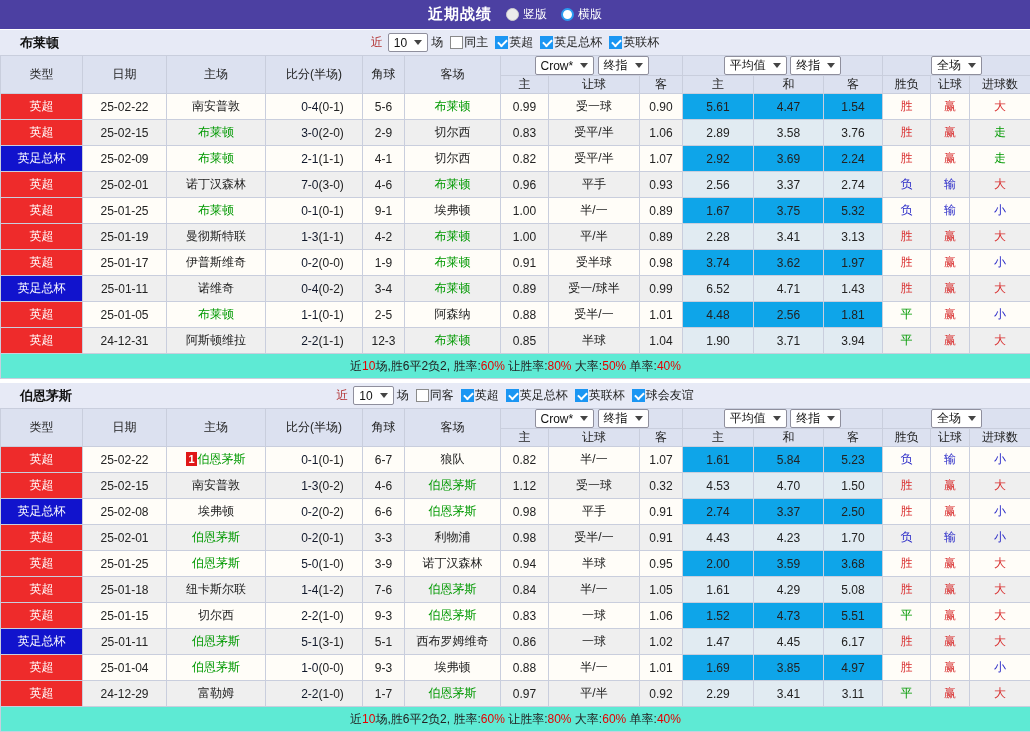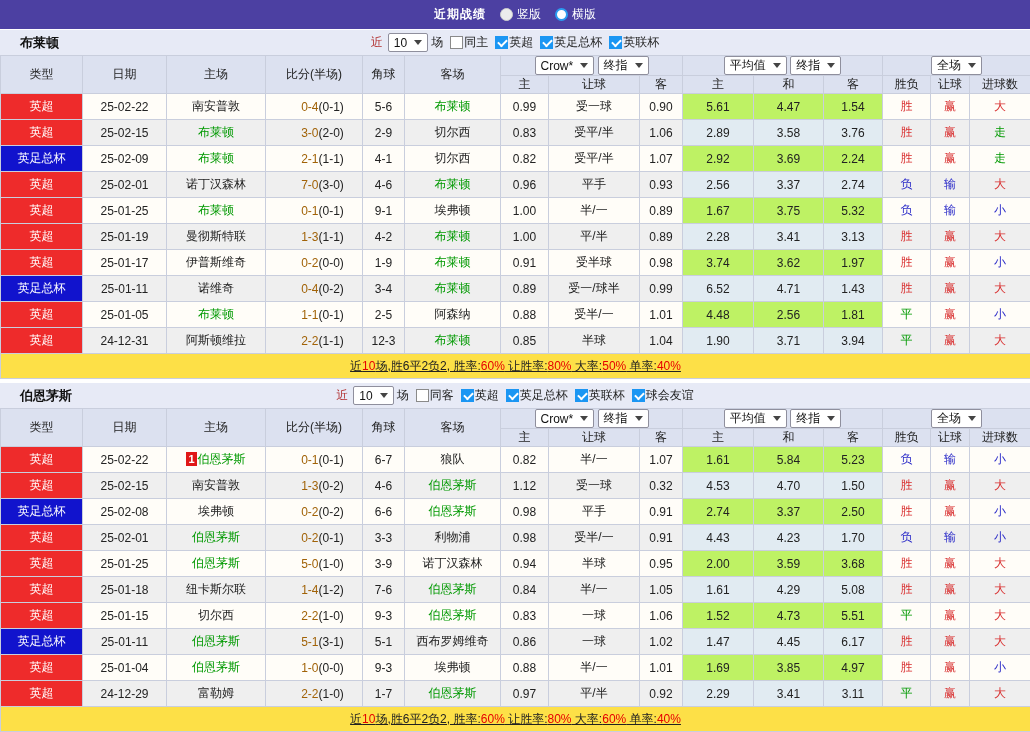--- a/index.html
+++ b/index.html
@@ -1,21 +1,21 @@
 <!DOCTYPE html>
 <html><head>
 <meta charset="utf-8">
 <style>
   html,body{margin:0;padding:0;background:#fff;}
   *{box-sizing:border-box;}
   .page{width:1030px;height:732px;overflow:hidden;background:#fff;
         font-family:"Liberation Sans","DejaVu Sans",sans-serif;font-size:12px;color:#222;}
   
   .topbar{height:29px;background:#4c40a2;display:flex;align-items:center;justify-content:center;gap:14px;}
-  .bar-title{color:#fff;font-weight:bold;font-size:12px;letter-spacing:1px;}
+  .bar-title{color:#fff;font-weight:bold;font-size:15px;letter-spacing:1px;}
   .bar-radio{display:flex;align-items:center;color:#fff;font-size:12px;cursor:pointer;}
   .radio{width:13px;height:13px;border-radius:50%;display:inline-block;background:#fff;
          border:2px solid #2b9bf0;margin-right:4px;}
   .radio.on{background:#ececec;border:1px solid #cfcfcf;}
   
   .section-bar{height:26px;background:#e7eaf6;border-top:1px solid #fff;position:relative;
                display:flex;align-items:center;justify-content:center;}
   .team-name{position:absolute;left:20px;font-weight:bold;font-size:13px;color:#111;}
   .filters{display:flex;align-items:center;gap:3px;}
   .near-label{color:#b23030;margin-right:2px;}
@@ -36,32 +36,32 @@
   table.grid{width:1030px;border-collapse:collapse;table-layout:fixed;}
   table.grid th,table.grid td{border:1px solid #c9cedd;text-align:center;padding:0 1px;
       overflow:hidden;white-space:nowrap;}
   table.grid thead th{background:#dce1f0;font-weight:normal;color:#222;}
   tr.h1 th{height:19px;}
   tr.h2 th{height:18px;}
   th.grp-left{text-align:left;padding-left:5px;}
   table.grid td{height:26px;font-size:12px;}
   tr.odd td{background:#fffdf8;}
   tr.even td{background:#efefef;}
-  tr.odd td.avg{background:#bef264;}
+  tr.odd td.avg{background:#0ea5e9;}
   tr.even td.avg{background:#e1ebf2;}
   td.type-cell{color:#fff;}
   .c-green{color:#009900;}
   .c-red{color:#d93030;}
   .c-blue{color:#2a2ac8;}
   .c-red2{color:#e60000;}
-  td.score-cell .full{color:#a16207;padding-left:17px;}
+  td.score-cell .full{color:#0f172a;padding-left:17px;}
   td.score-cell .half{color:#222;}
   .badge{display:inline-block;background:#e01818;color:#fff;font-size:11px;line-height:14px;
          padding:0 2px;margin-right:1px;font-weight:bold;}
-  tr.summary-row td{background:#fde047;height:25px;color:#222;text-decoration:underline;}
+  tr.summary-row td{background:#5eead4;height:25px;color:#222;}
   .gap{height:3px;background:#fff;}
 </style>
 </head>
 <body>
 
 <div class="page">
 
   <div class="topbar">
     <span class="bar-title">近期战绩</span>
     <label class="bar-radio">

